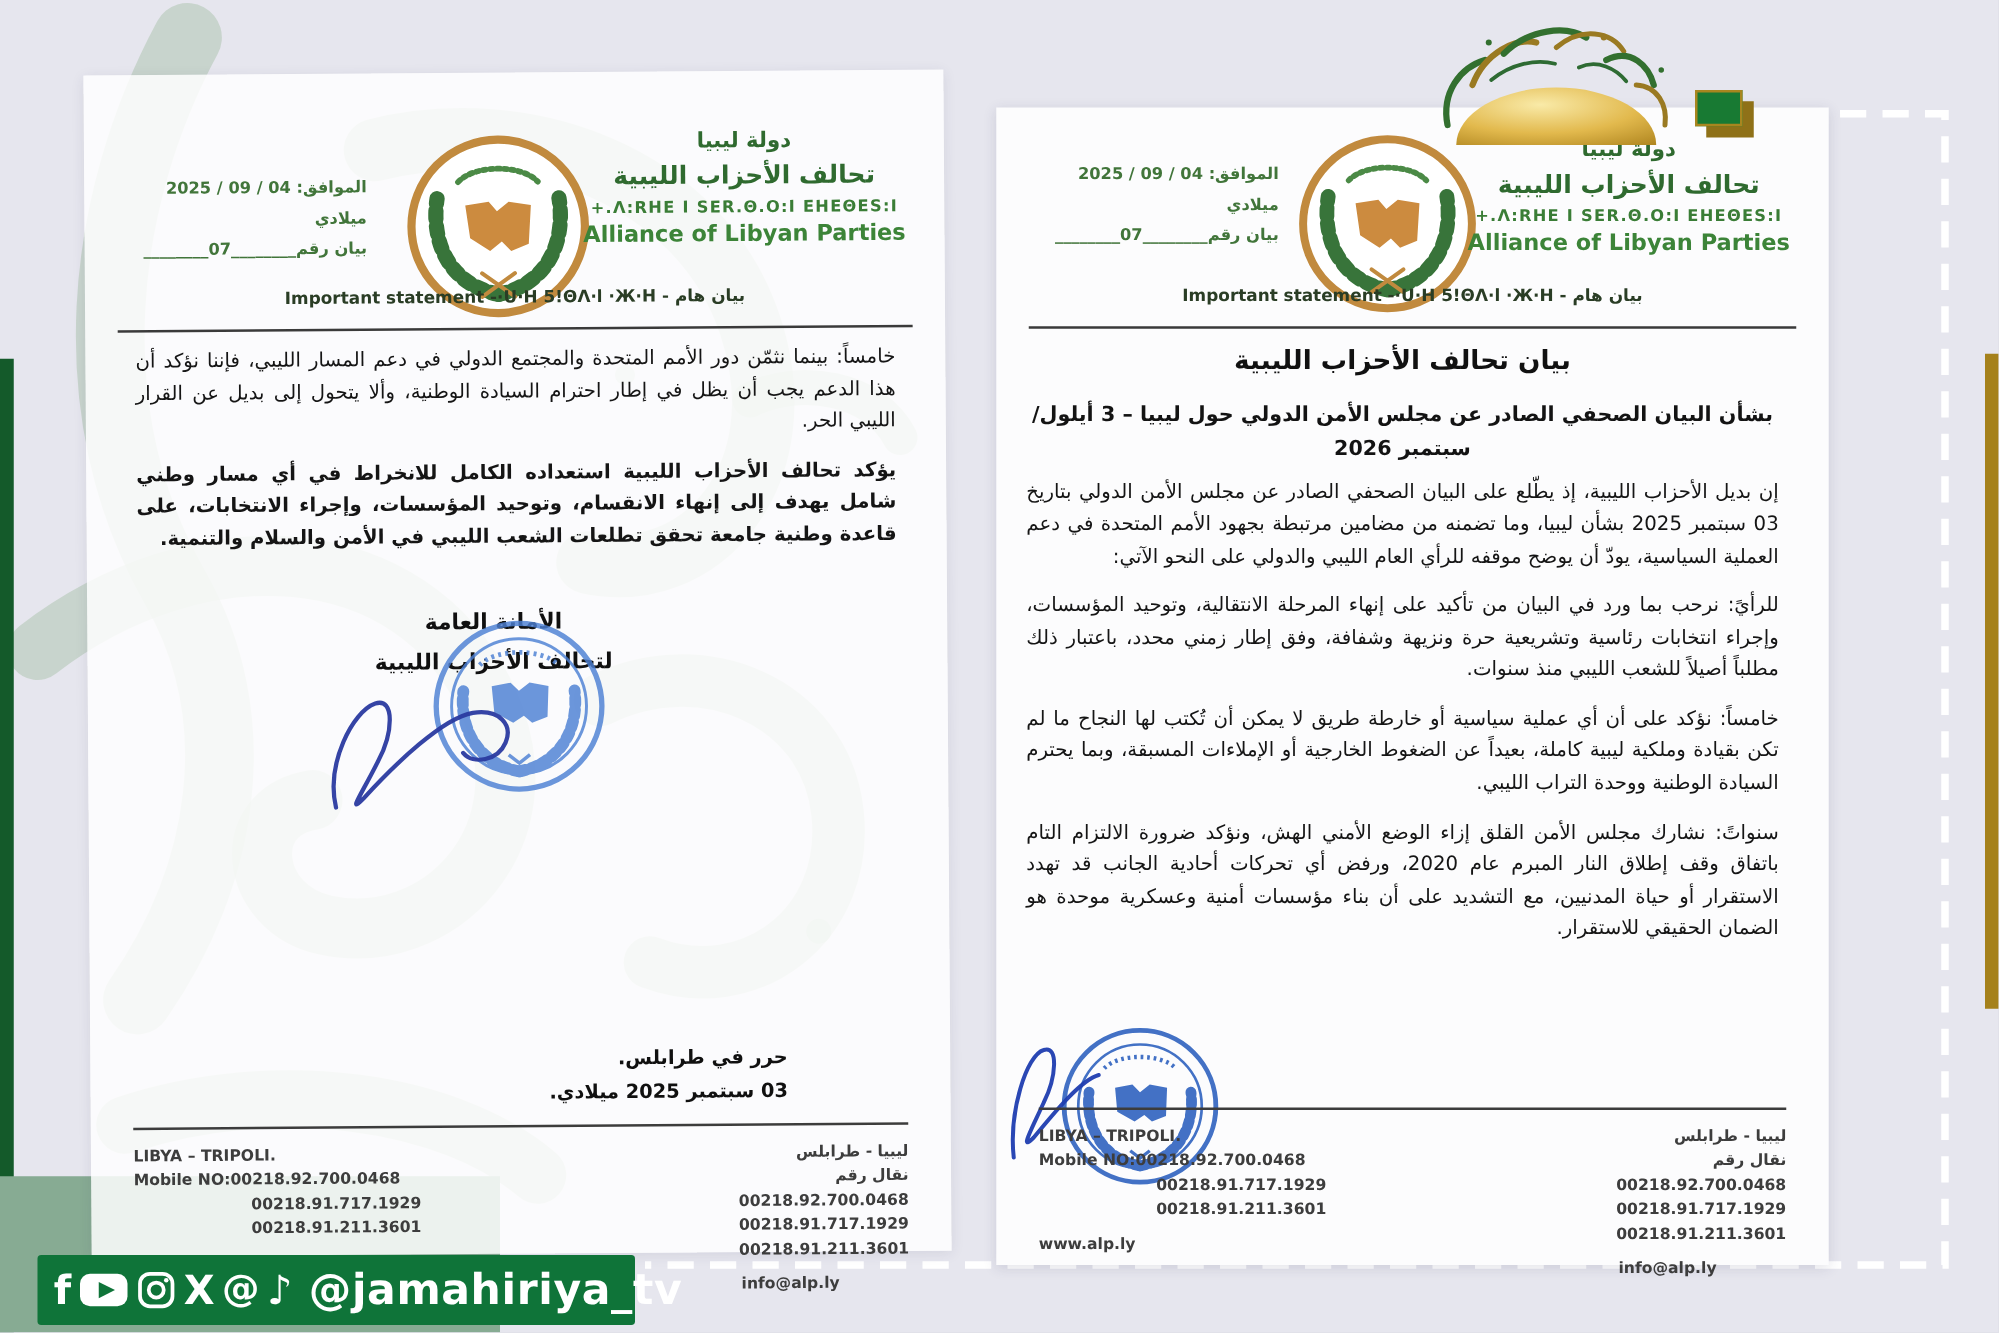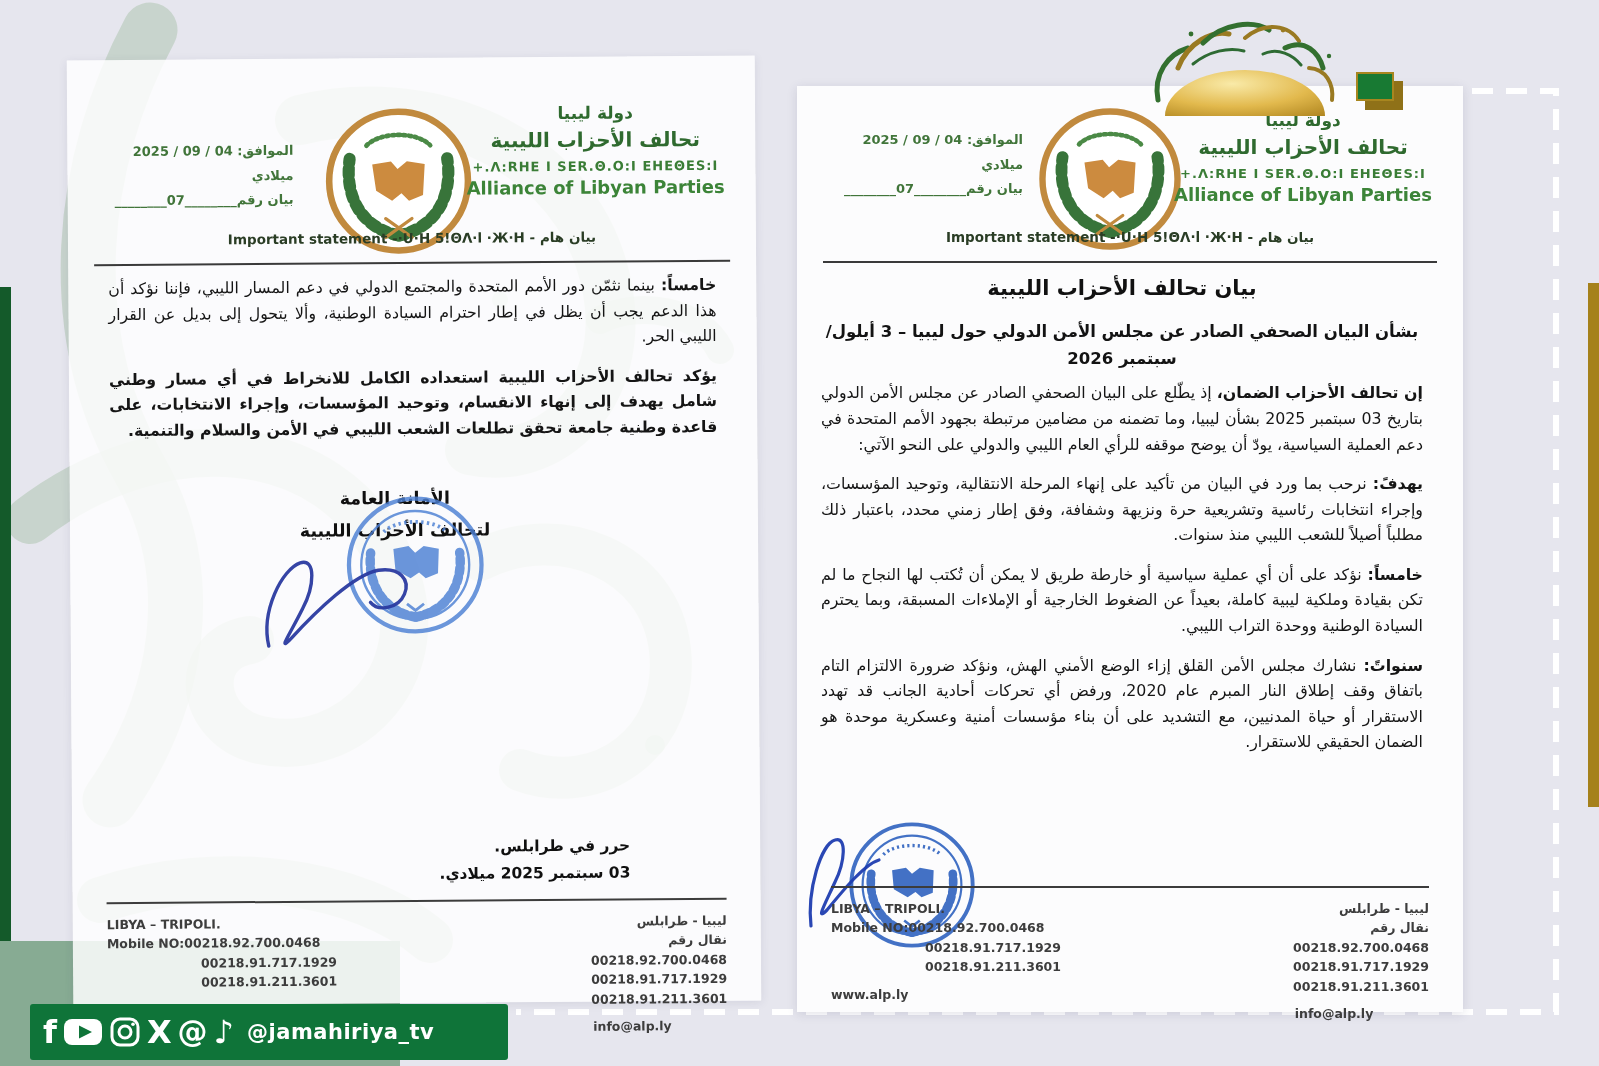--- a/index.html
+++ b/index.html
@@ -37,21 +37,21 @@
   .lh-divider { position:absolute; left:26px; right:26px; height:2px; background:#3a3a3a; }
   .left  .lh-divider { top:204px; } .right .lh-divider { top:175px; }
 
   
   .rp-body { position:absolute; left:24px; right:40px; top:190px; }
   .lp-body { position:absolute; left:40px; right:40px; top:216px; }
   .doc-title { text-align:center; font-weight:bold; font-size:21px; color:#111; margin-bottom:18px; }
   .doc-subtitle { direction:rtl; text-align:center; font-weight:bold; font-size:16.5px; line-height:1.65;
                   color:#131313; margin-bottom:8px; }
   .para { direction:rtl; text-align:justify; font-size:15.8px; line-height:1.62; color:#151515; margin-bottom:14px; }
-  .para .lead { font-weight:bold; }
+  .para .lead { font-weight:normal; }
   .para.bold { font-weight:bold; }
 
   
   .lp-sig { position:absolute; left:90px; top:424px; width:470px; text-align:center;
             font-weight:bold; font-size:17.5px; color:#101010; line-height:1.85; }
   .lp-stamp { position:absolute; left:274px; top:436px; opacity:.82; }
   .lp-sign  { position:absolute; left:188px; top:492px; }
   .rp-stamp { position:absolute; left:50px; top:734px; opacity:.9; }
   .rp-sign  { position:absolute; left:6px;  top:742px; }
   .lp-issued { position:absolute; right:130px; top:776px; direction:rtl; text-align:right;
@@ -73,21 +73,21 @@
   .flag-mark { position:absolute; left:1356px; top:72px; width:48px; height:40px; }
   .flag-back  { position:absolute; left:9px; top:9px; width:38px; height:29px; background:#8f7118; }
   .flag-front { position:absolute; left:0; top:0; width:38px; height:29px; background:#187a33; border:2px solid #a8861f; }
 
   
   .social { position:absolute; left:30px; top:1004px; width:478px; height:56px; background:#0f7439;
             display:flex; align-items:center; gap:6px; padding:0 13px; border-radius:3px; color:#fff; }
   .sicon { display:inline-flex; align-items:center; justify-content:center; height:40px; }
   .sicon.txt { font-weight:bold; font-size:32px; line-height:1; }
   .sicon.at  { font-size:30px; }
-  .handle { font-weight:bold; font-size:21px; letter-spacing:.5px; margin-left:7px; white-space:nowrap; }
+  .handle { font-weight:bold; font-size:34px; letter-spacing:.5px; margin-left:7px; white-space:nowrap; }
 </style>
 </head>
 <body>
 
 <div class="canvas">
 
   <svg class="watermark" width="780" height="1066" viewBox="0 0 780 1066">
     <g fill="none" stroke="#a3bfa4" stroke-opacity="0.45" stroke-linecap="round">
       <path d="M150,30 C80,160 60,330 140,470 C200,575 180,700 110,800" stroke-width="55"></path>
       <path d="M30,520 C160,420 330,430 390,560 C440,670 350,760 260,740 C200,727 190,650 250,640" stroke-width="48"></path>
@@ -195,22 +195,22 @@
       <div class="org-ar">تحالف الأحزاب الليبية</div>
       <div class="org-tif">+.Λ:RHE I SER.Θ.O:I EHEΘES:I</div>
       <div class="org-en">Alliance of Libyan Parties</div>
     </div>
     <div class="lh-important" dir="ltr">Important statement -·U·Н 5!ΘΛ·l ·Ж·Н - بيان هام</div>
     <div class="lh-divider"></div>
 
     <div class="rp-body">
       <h1 class="doc-title" dir="rtl">بيان تحالف الأحزاب الليبية</h1>
       <h2 class="doc-subtitle">بشأن البيان الصحفي الصادر عن مجلس الأمن الدولي حول ليبيا – 3 أيلول/سبتمبر 2026</h2>
-      <p class="para"><span class="lead">إن تحالف الأحزاب الضمان،</span><span> إذ يطّلع على البيان الصحفي الصادر عن مجلس الأمن الدولي بتاريخ 03 سبتمبر 2025 بشأن ليبيا، وما تضمنه من مضامين مرتبطة بجهود الأمم المتحدة في دعم العملية السياسية، يودّ أن يوضح موقفه للرأي العام الليبي والدولي على النحو الآتي:</span></p>
-      <p class="para"><span class="lead">يهدفً:</span><span> نرحب بما ورد في البيان من تأكيد على إنهاء المرحلة الانتقالية، وتوحيد المؤسسات، وإجراء انتخابات رئاسية وتشريعية حرة ونزيهة وشفافة، وفق إطار زمني محدد، باعتبار ذلك مطلباً أصيلاً للشعب الليبي منذ سنوات.</span></p>
+      <p class="para"><span class="lead">إن بديل الأحزاب الليبية،</span><span> إذ يطّلع على البيان الصحفي الصادر عن مجلس الأمن الدولي بتاريخ 03 سبتمبر 2025 بشأن ليبيا، وما تضمنه من مضامين مرتبطة بجهود الأمم المتحدة في دعم العملية السياسية، يودّ أن يوضح موقفه للرأي العام الليبي والدولي على النحو الآتي:</span></p>
+      <p class="para"><span class="lead">للرأيً:</span><span> نرحب بما ورد في البيان من تأكيد على إنهاء المرحلة الانتقالية، وتوحيد المؤسسات، وإجراء انتخابات رئاسية وتشريعية حرة ونزيهة وشفافة، وفق إطار زمني محدد، باعتبار ذلك مطلباً أصيلاً للشعب الليبي منذ سنوات.</span></p>
       <p class="para"><span class="lead">خامساً:</span><span> نؤكد على أن أي عملية سياسية أو خارطة طريق لا يمكن أن تُكتب لها النجاح ما لم تكن بقيادة وملكية ليبية كاملة، بعيداً عن الضغوط الخارجية أو الإملاءات المسبقة، وبما يحترم السيادة الوطنية ووحدة التراب الليبي.</span></p>
       <p class="para"><span class="lead">سنواتً:</span><span> نشارك مجلس الأمن القلق إزاء الوضع الأمني الهش، ونؤكد ضرورة الالتزام التام باتفاق وقف إطلاق النار المبرم عام 2020، ورفض أي تحركات أحادية الجانب قد تهدد الاستقرار أو حياة المدنيين، مع التشديد على أن بناء مؤسسات أمنية وعسكرية موحدة هو الضمان الحقيقي للاستقرار.</span></p>
     </div>
 
     <svg class="rp-stamp" width="130" height="130" viewBox="0 0 150 150">
       <circle cx="75" cy="75" r="70" fill="none" stroke="#2f63c0" stroke-width="4.5"></circle>
       <circle cx="75" cy="75" r="57" fill="none" stroke="#2f63c0" stroke-width="2.5"></circle>
       <path d="M75,130 C42,124 24,96 28,62" fill="none" stroke="#2f63c0" stroke-width="10" stroke-dasharray="5.5 4.5" stroke-linecap="round"></path>
       <path d="M75,130 C108,124 126,96 122,62" fill="none" stroke="#2f63c0" stroke-width="10" stroke-dasharray="5.5 4.5" stroke-linecap="round"></path>
       <path d="M42,40 C55,26 95,26 108,40" fill="none" stroke="#2f63c0" stroke-width="4" stroke-dasharray="2.5 3.5"></path>

